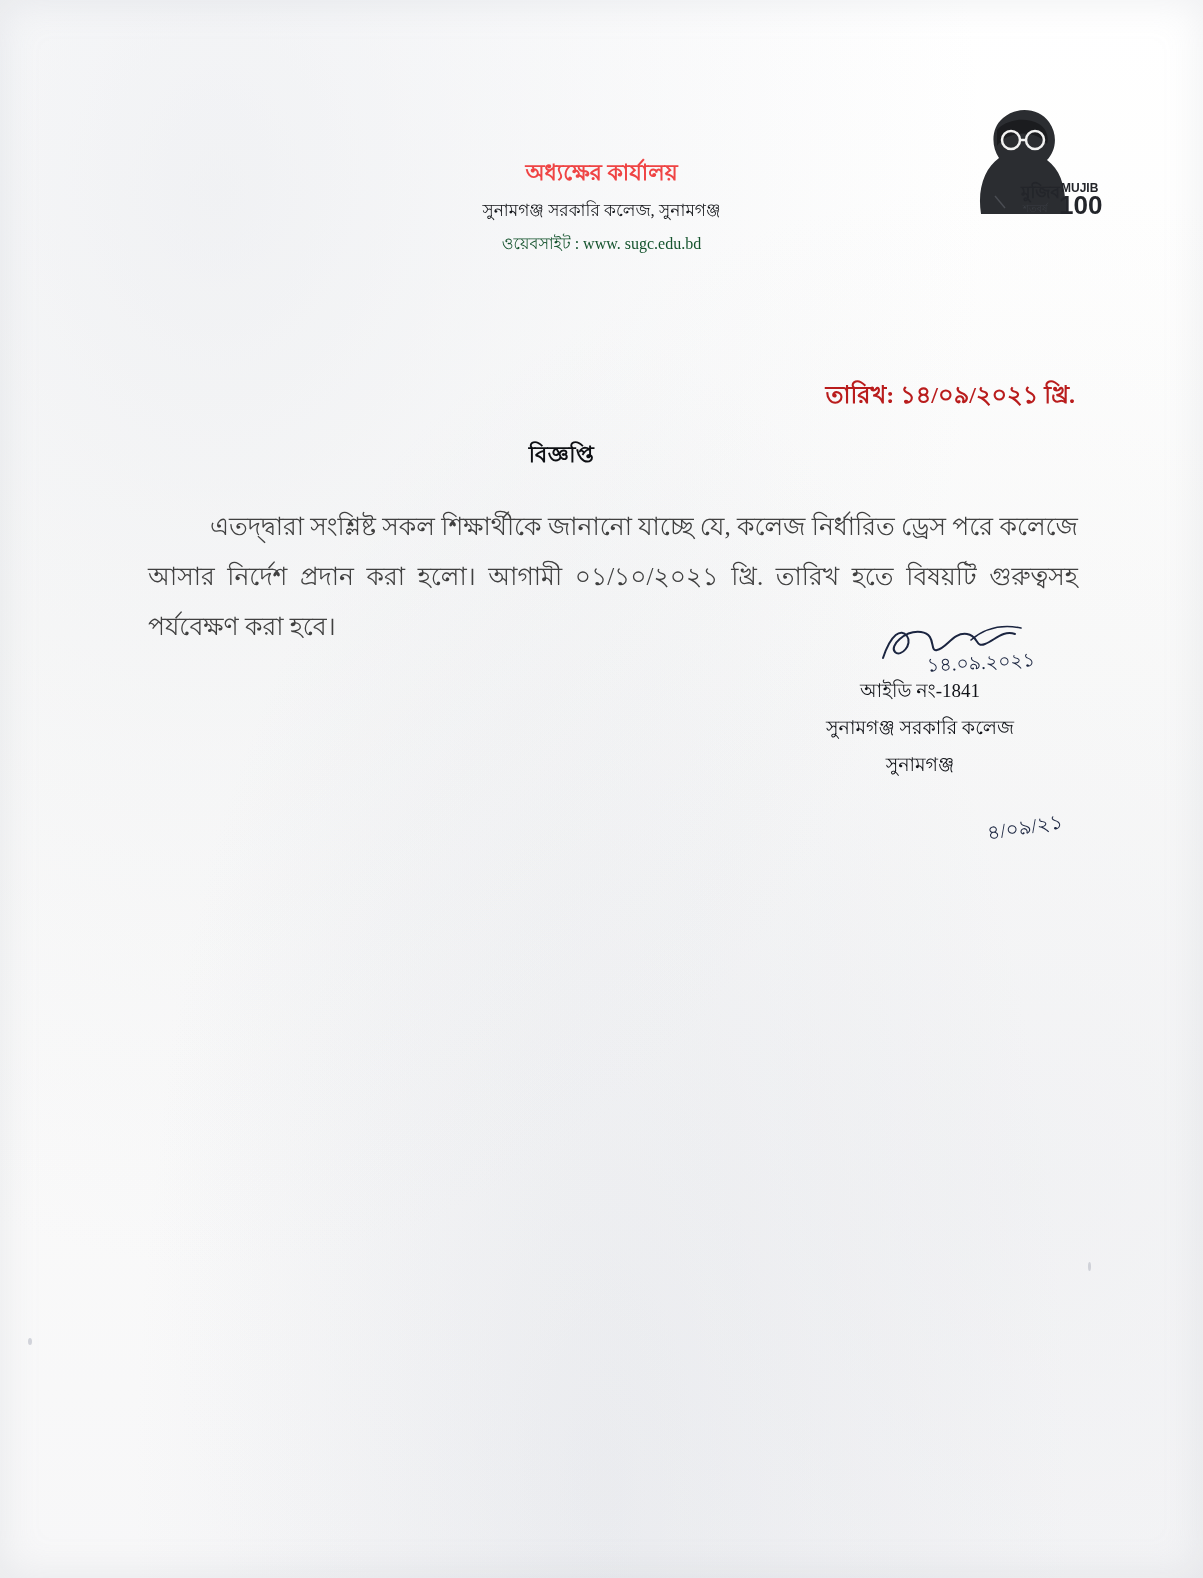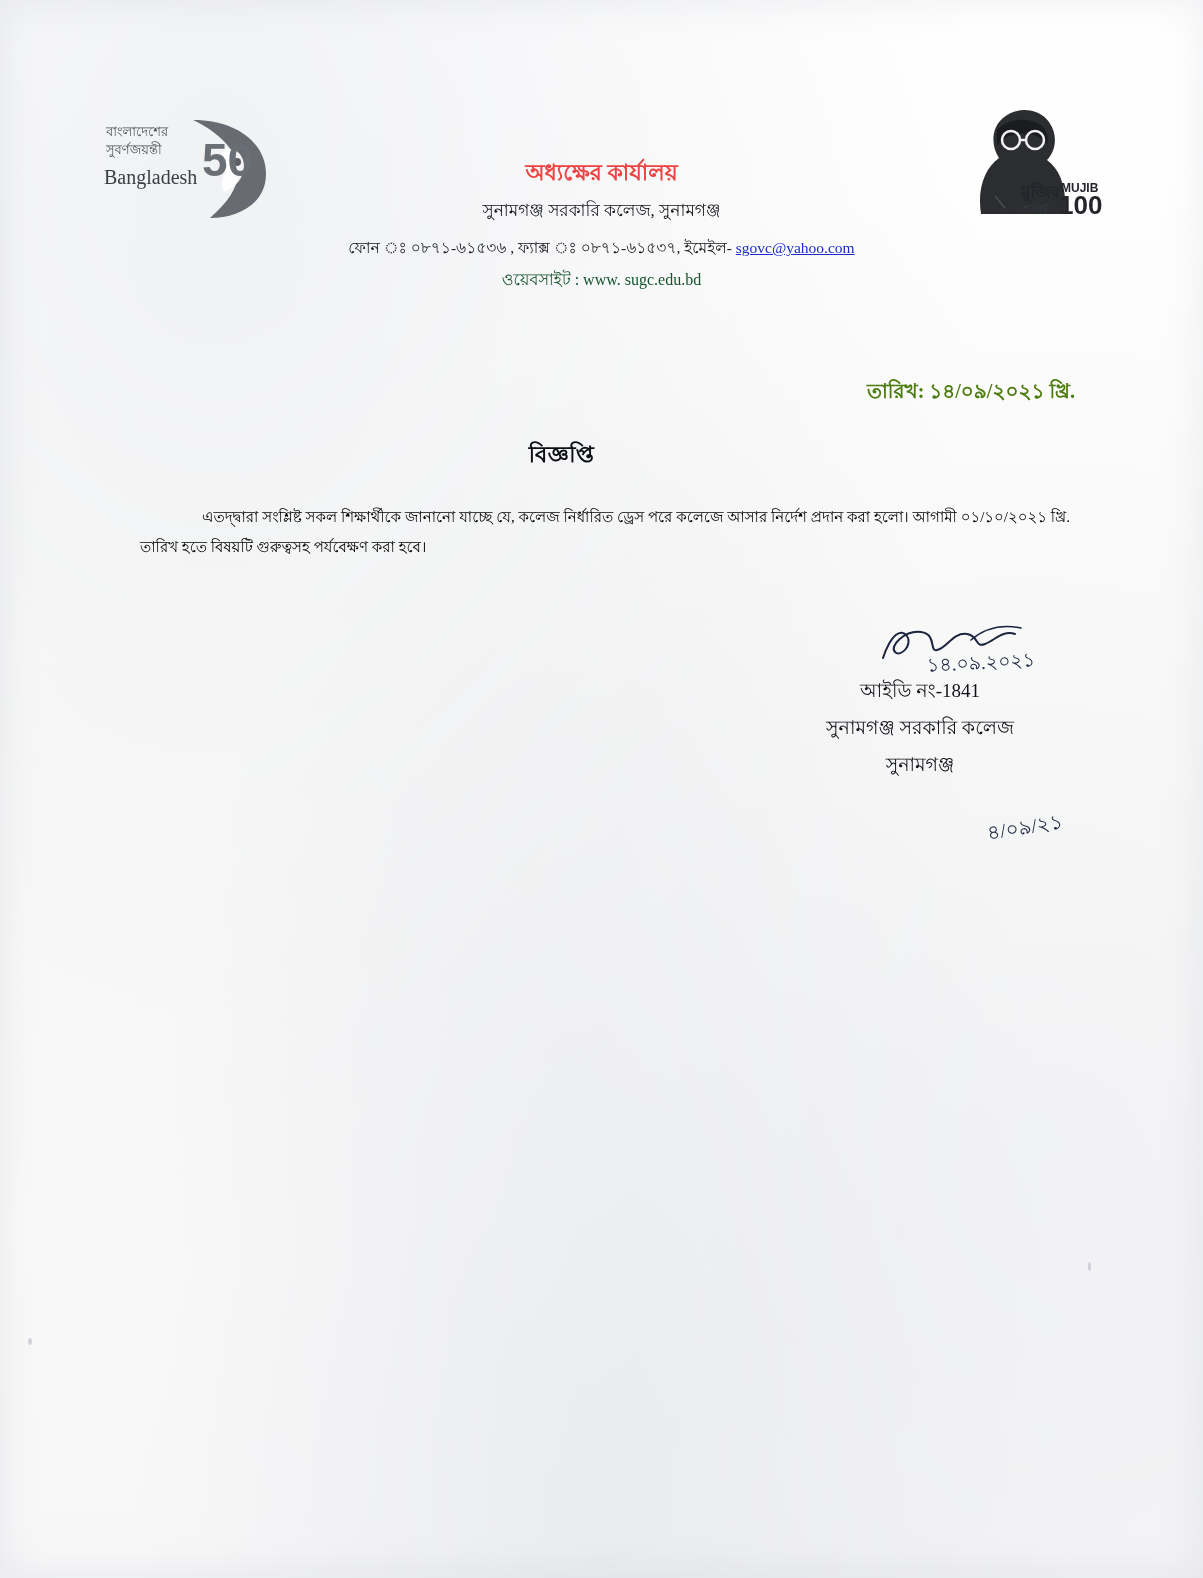--- a/index.html
+++ b/index.html
@@ -104,50 +104,50 @@
     font-size: 16px;
     margin-top: 8px;
     color: #14532d;
   }
 
   
   .date-line {
     position: absolute;
     top: 376px;
     right: 128px;
-    font-size: 20px;
+    font-size: 24px;
     font-weight: 600;
-    color: #4d7c0f;
+    color: #b91c1c;
   }
 
   
   .notice-title {
     position: absolute;
     top: 437px;
     left: 0;
     width: 1203px;
     text-align: center;
     font-size: 22px;
     font-weight: 700;
     letter-spacing: .5px;
     color: #0d0f13;
     transform: translateX(-40px);
   }
 
   
   .body-text {
     position: absolute;
     top: 502px;
-    left: 140px;
+    left: 148px;
     width: 930px;
-    font-size: 15px;
+    font-size: 25px;
     line-height: 2.0;
     text-align: justify;
     text-indent: 62px;
-    color: #000000;
+    color: #404040;
   }
 
   
   .sign-block {
     position: absolute;
     top: 672px;
     right: 118px;
     width: 330px;
     text-align: center;
     font-size: 19px;
@@ -191,33 +191,20 @@
 </style>
 </head>
 <body>
 
 <div class="paper"></div>
 
 <div class="content">
 
   <div class="header">
 
-    <div class="logo-mujib50">
-      <svg viewBox="0 0 200 110" width="200" height="110" aria-hidden="true">
-        <g>
-          <path d="M95 6 C140 6 168 30 168 60 C168 90 140 104 112 104 C130 88 140 74 140 58 C140 36 120 18 95 6 Z" fill="#5c6066" opacity="0.92"></path>
-          <path d="M126 36 c10 -4 20 4 20 16 c0 12 -9 22 -20 26 c-4 -8 -2 -16 2 -20 c-6 -2 -8 -12 -2 -22 z" fill="#ffffff" opacity="0.92"></path>
-          <circle cx="139" cy="48" r="4" fill="#5c6066"></circle>
-          <text x="8" y="22" font-family="Liberation Serif, serif" font-size="13" fill="#4d5157">বাংলাদেশের</text>
-          <text x="8" y="40" font-family="Liberation Serif, serif" font-size="13" fill="#4d5157">সুবর্ণজয়ন্তী</text>
-          <text x="104" y="62" font-family="Liberation Sans, sans-serif" font-size="46" font-weight="bold" fill="#6a6e75">50</text>
-          <text x="6" y="70" font-family="Liberation Serif, serif" font-size="20" fill="#3a3e45">Bangladesh</text>
-        </g>
-      </svg>
-    </div>
 
     <div class="logo-mujib100">
       <svg viewBox="0 0 180 130" width="180" height="130" aria-hidden="true">
         <g>
 
           <path d="M48 118 C44 92 52 72 66 62 C58 50 58 32 70 22 C84 10 106 12 116 26 C126 40 122 56 114 64 C128 74 134 94 132 118 Z" fill="#2b2d31"></path>
           <path d="M64 34 c8 -10 28 -14 42 -6 c8 5 10 14 8 20 c-6 -8 -18 -12 -30 -10 c-10 2 -16 6 -20 12 z" fill="#1b1c1f"></path>
 
           <circle cx="78" cy="44" r="9" fill="none" stroke="#f2f2f2" stroke-width="2.5"></circle>
           <circle cx="102" cy="44" r="9" fill="none" stroke="#f2f2f2" stroke-width="2.5"></circle>
@@ -228,23 +215,20 @@
           <text x="128" y="96" font-family="Liberation Sans, sans-serif" font-size="12" font-weight="bold" fill="#23252a">MUJIB</text>
           <text x="126" y="118" font-family="Liberation Sans, sans-serif" font-size="26" font-weight="bold" fill="#23252a">100</text>
           <line x1="62" y1="100" x2="72" y2="112" stroke="#4a4d53" stroke-width="1.4"></line>
         </g>
       </svg>
     </div>
 
     <div class="head-lines">
       <div class="h-office">অধ্যক্ষের কার্যালয়</div>
       <div class="h-college">সুনামগঞ্জ সরকারি কলেজ,  সুনামগঞ্জ</div>
-      <div class="h-contact">
-        <span>ফোন ঃ ০৮৭১-৬১৫৩৬ , ফ্যাক্স ঃ ০৮৭১-৬১৫৩৭,  ইমেইল- </span><a class="email" href="#">sgovc@yahoo.com</a>
-      </div>
       <div class="h-web">ওয়েবসাইট : www. sugc.edu.bd</div>
     </div>
   </div>
 
   <div class="date-line">তারিখ: ১৪/০৯/২০২১ খ্রি.</div>
 
   <div class="notice-title">বিজ্ঞপ্তি</div>
 
   <div class="body-text">এতদ্দ্বারা সংশ্লিষ্ট সকল শিক্ষার্থীকে জানানো যাচ্ছে যে, কলেজ নির্ধারিত ড্রেস পরে কলেজে আসার নির্দেশ প্রদান করা হলো। আগামী ০১/১০/২০২১ খ্রি. তারিখ হতে বিষয়টি গুরুত্বসহ পর্যবেক্ষণ করা হবে।</div>
 

